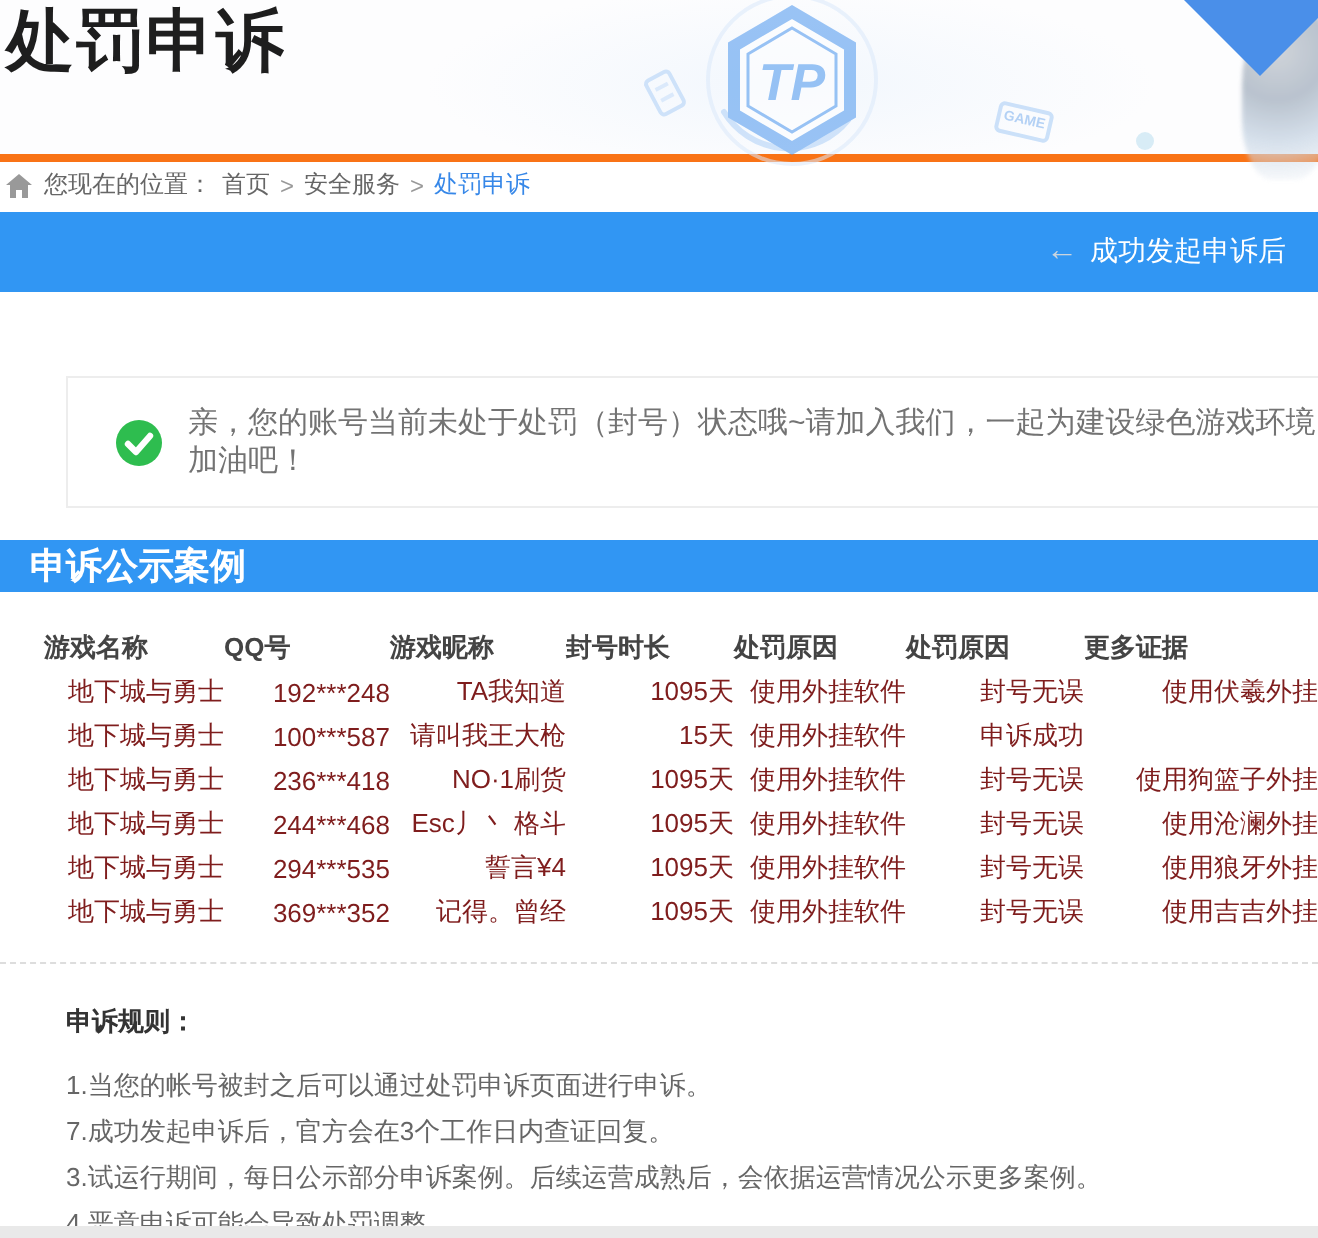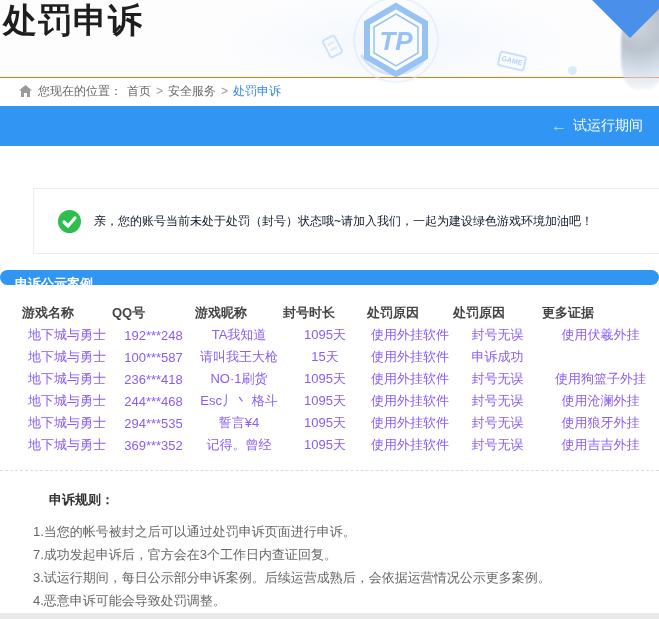--- a/index.html
+++ b/index.html
@@ -37,23 +37,23 @@
   .deco-statue {
     position:absolute; right:-6px; top:4px; width:44px; height:86px; z-index:1;
     border-radius:45% 30% 40% 35%;
     background:
       radial-gradient(circle at 40% 25%, #c8cdd4 0%, #aeb9c6 35%, #cfdbe8 65%, rgba(255,255,255,0) 100%);
     filter:blur(1px); opacity:.85;
   }
 
   
   .breadcrumb {
-    height:27px; border-top:1px solid #f97316;
+    height:27px; border-top:4px solid #f97316;
     display:flex; align-items:center; gap:5px;
-    padding-left:19px; font-size:12px; color:#666;
+    padding-left:3px; font-size:12px; color:#666;
   }
   .breadcrumb a { color:#666; text-decoration:none; cursor:pointer;text-align:center; }
   .breadcrumb .current { color:#3687e8; }
   .breadcrumb .sep { color:#999; }
   .home-icon { display:inline-flex; margin-right:1px; }
 
   
   .blue-bar {
     margin-top:2px; height:40px; background:#3196f3;
     display:flex; align-items:center; justify-content:flex-end; padding-right:16px;
@@ -64,50 +64,50 @@
   }
   .back-arrow { color:#c9d4de; font-size:16px; font-weight:bold; line-height:1; }
 
   
   .status-box {
     margin:42px 0 0 33px; height:66px;
     border:1px solid #ededed; border-right:none;
     display:flex; align-items:center; gap:13px; padding-left:24px;
   }
   .check-icon { flex:0 0 auto; display:inline-flex; }
-  .status-msg { font-size:12px; color:#0f172a; }
+  .status-msg { font-size:15px; color:#737373; }
 
   
   .section-header {
-    margin-top:16px; height:15px; background:#3196f3;
-    color:#fff; font-size:13px; font-weight:bold; line-height:27px; padding-left:15px;border-radius:11px;
+    margin-top:16px; height:26px; background:#3196f3;
+    color:#fff; font-size:18px; font-weight:bold; line-height:27px; padding-left:15px;
   }
   table.cases { margin-top:17px; width:100%; border-collapse:collapse; table-layout:fixed; }
   table.cases th {
     font-size:13px; color:#444; font-weight:bold; text-align:left;
     height:22px; padding:0; white-space:nowrap;
   }
   table.cases td {
-    font-size:13px; color:#8b5cf6; text-align:center;
+    font-size:13px; color:#7f1d1d; text-align:right;
     height:22px; padding:0; white-space:nowrap; overflow:hidden;
   }
   table.cases th:first-child, table.cases td:first-child { padding-left:22px; }
   table.cases th:nth-child(1){ width:112px;margin-top:36px; }
   table.cases th:nth-child(2){ width:83px; }
   table.cases th:nth-child(3){ width:88px; }
   table.cases th:nth-child(4){ width:84px; }
   table.cases th:nth-child(5){ width:86px;margin-left:17px; }
   table.cases th:nth-child(6){ width:89px; }
   table.cases th:nth-child(7){ width:117px; }
 
   .dashed-sep { border-bottom:1px dashed #dddddd; margin-top:14px; }
 
   
   .rules { padding-left:33px; margin-top:20px; }
-  .rules-title { font-size:13px; font-weight:bold; color:#333; margin-bottom:11px;margin-left:16px; }
+  .rules-title { font-size:13px; font-weight:bold; color:#333; margin-bottom:11px; }
   .rule-item { font-size:13px; color:#666; line-height:23px; }
 
   .footer-strip {
     position:absolute; left:0; bottom:0; width:100%; height:6px; background:#e9e9e9;
   }
 </style>
 </head>
 <body>
 
 <div class="hero">
@@ -143,21 +143,21 @@
   <a>首页</a>
   <span class="sep">&gt;</span>
   <a>安全服务</a>
   <span class="sep">&gt;</span>
   <span class="current">处罚申诉</span>
 </div>
 
 <div class="blue-bar">
   <a class="history-link">
     <span class="back-arrow">←</span>
-    <span>试运行期间</span>
+    <span>成功发起申诉后</span>
   </a>
 </div>
 
 <div class="status-box">
   <span class="check-icon">
     <svg width="23" height="23" viewBox="0 0 23 23">
       <circle cx="11.5" cy="11.5" r="11.5" fill="#2ebd4f"></circle>
       <path d="M6 12 L10 16 L17 8" fill="none" stroke="#ffffff" stroke-width="3.2" stroke-linecap="round" stroke-linejoin="round"></path>
     </svg>
   </span>

